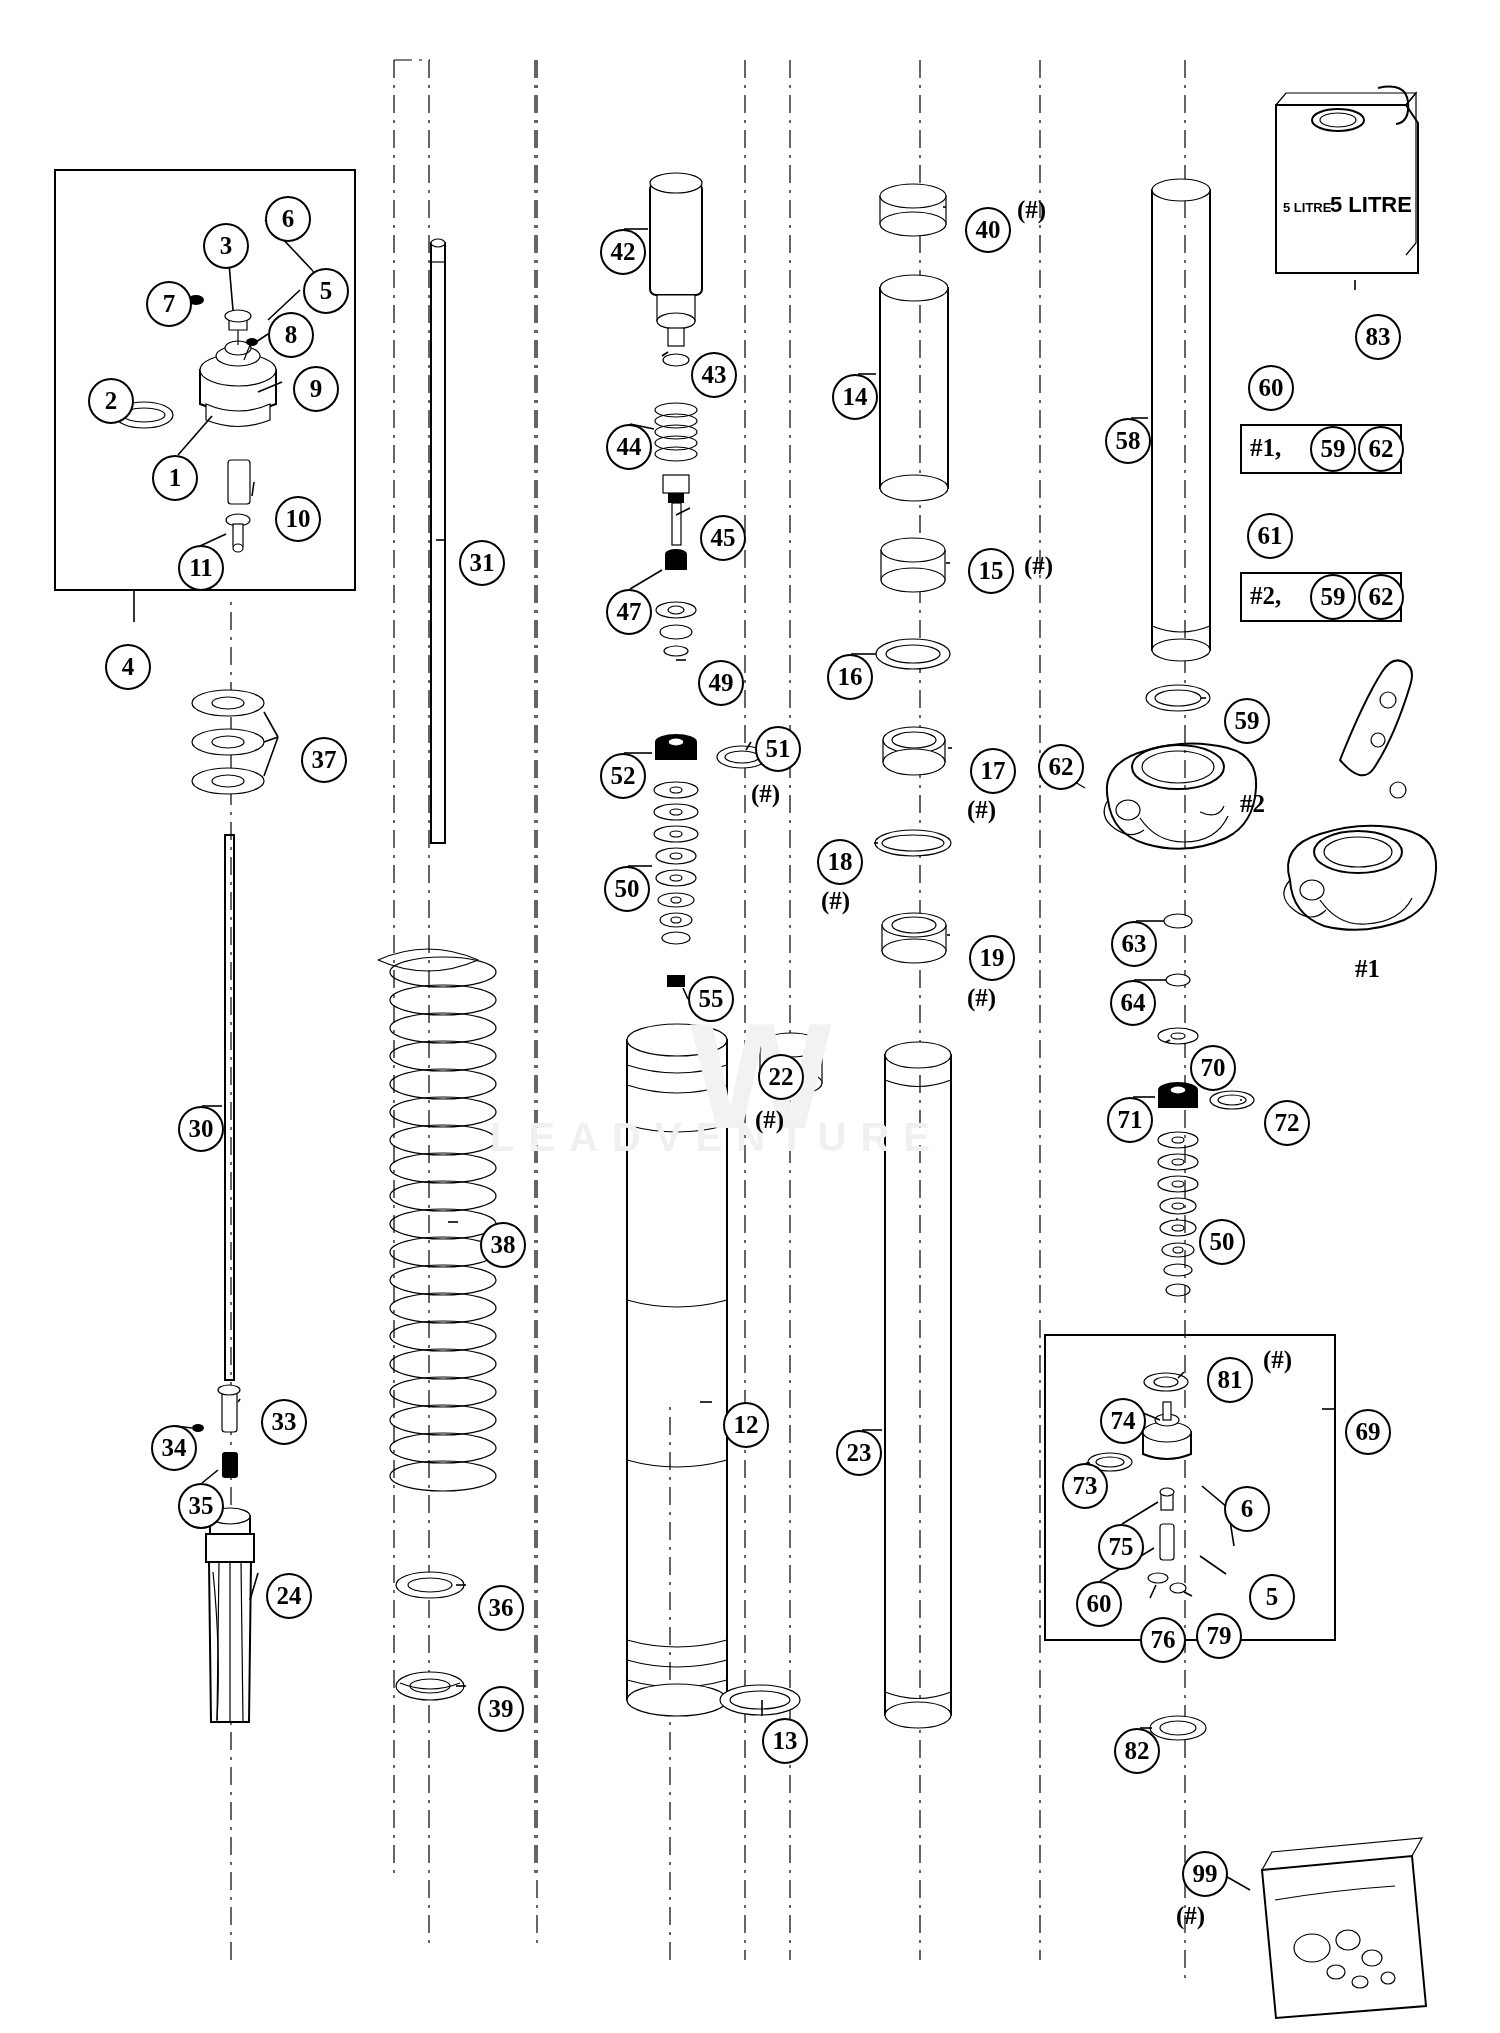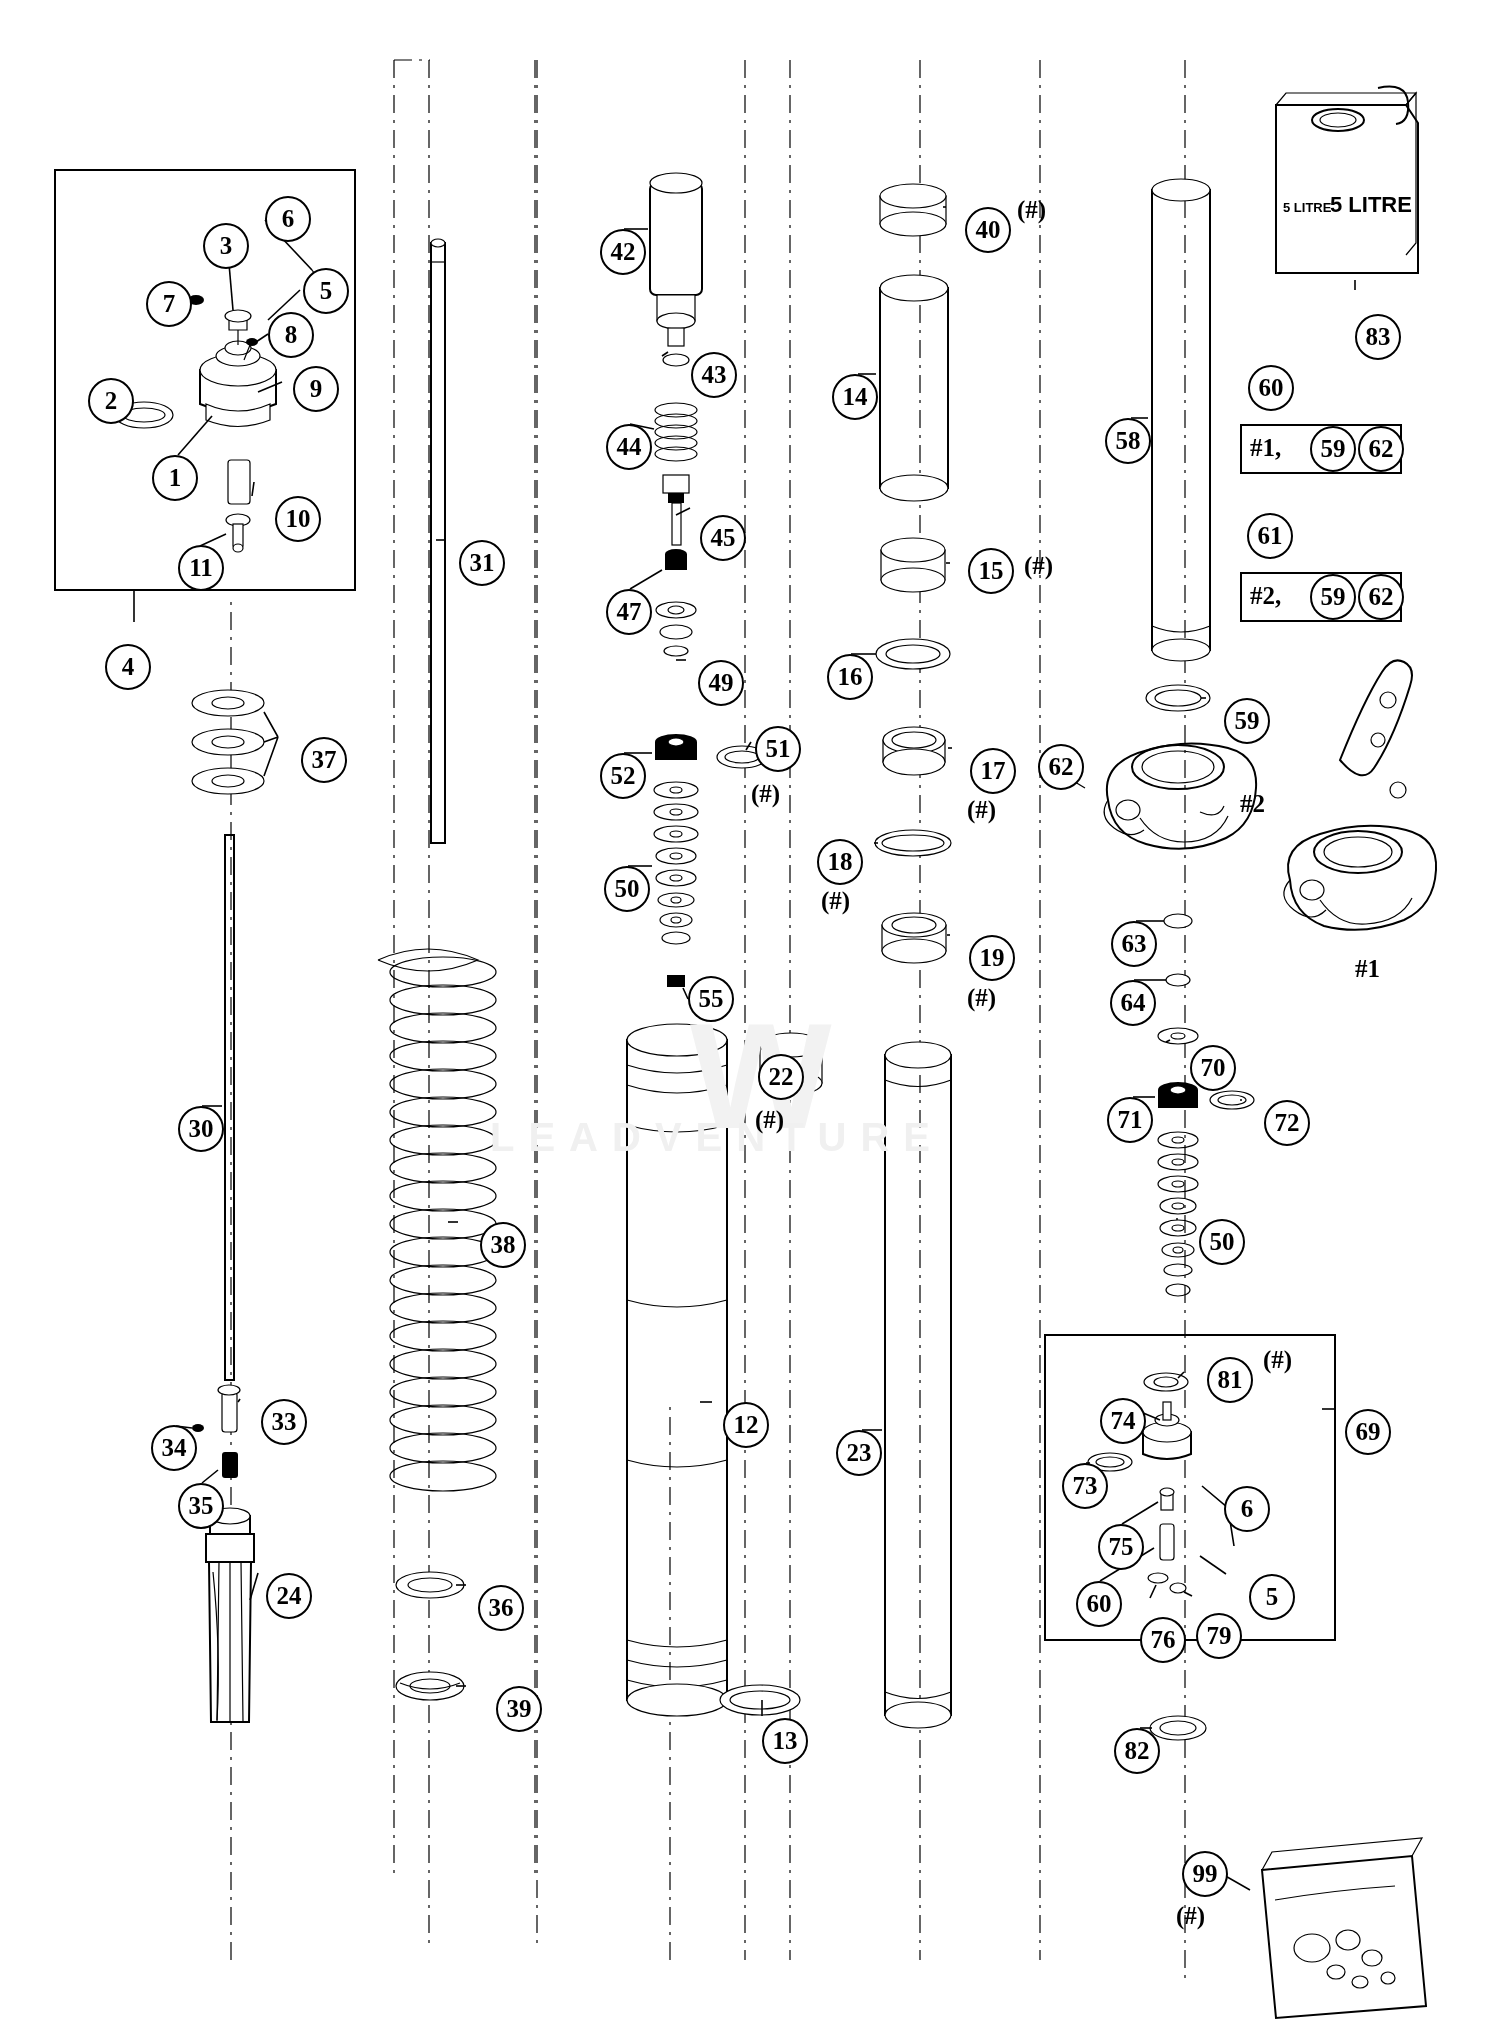--- a/index.html
+++ b/index.html
@@ -451,21 +451,21 @@
   <div class="callout" style="left:836px;top:1430px;">23</div>
   <div class="callout" style="left:266px;top:1573px;">24</div>
   <div class="callout" style="left:178px;top:1106px;">30</div>
   <div class="callout" style="left:459px;top:540px;">31</div>
   <div class="callout" style="left:261px;top:1399px;">33</div>
   <div class="callout" style="left:151px;top:1425px;">34</div>
   <div class="callout" style="left:178px;top:1483px;">35</div>
   <div class="callout" style="left:478px;top:1585px;">36</div>
   <div class="callout" style="left:301px;top:737px;">37</div>
   <div class="callout" style="left:480px;top:1222px;">38</div>
-  <div class="callout" style="left:496px;top:1686px;">39</div>
+  <div class="callout" style="left:478px;top:1686px;">39</div>
   <div class="callout" style="left:600px;top:229px;">42</div>
   <div class="callout" style="left:691px;top:352px;">43</div>
   <div class="callout" style="left:606px;top:424px;">44</div>
   <div class="callout" style="left:700px;top:515px;">45</div>
   <div class="callout" style="left:606px;top:589px;">47</div>
   <div class="callout" style="left:698px;top:660px;">49</div>
   <div class="callout" style="left:604px;top:866px;">50</div>
   <div class="callout" style="left:755px;top:726px;">51</div>
   <div class="callout" style="left:600px;top:753px;">52</div>
   <div class="callout" style="left:688px;top:976px;">55</div>

